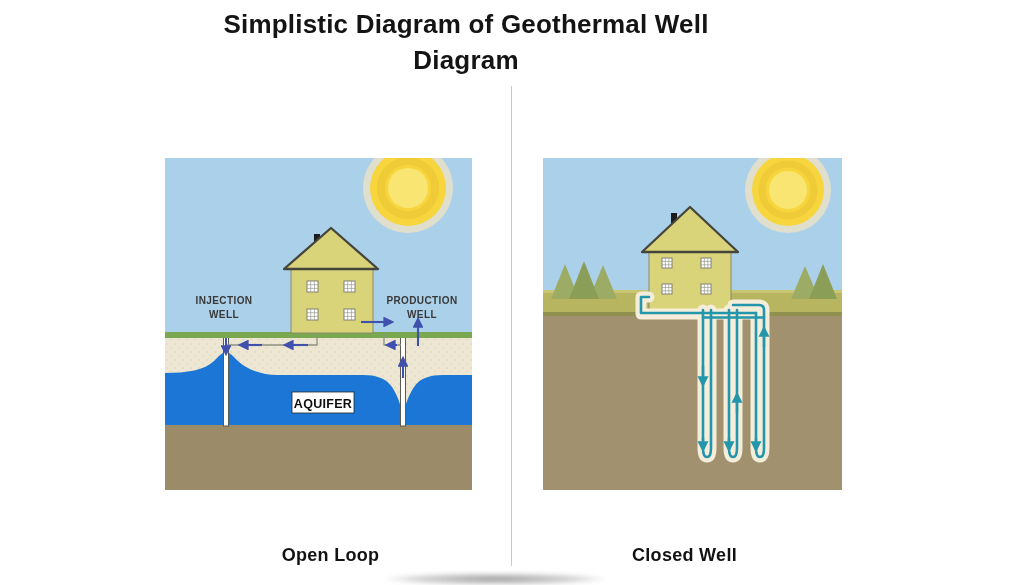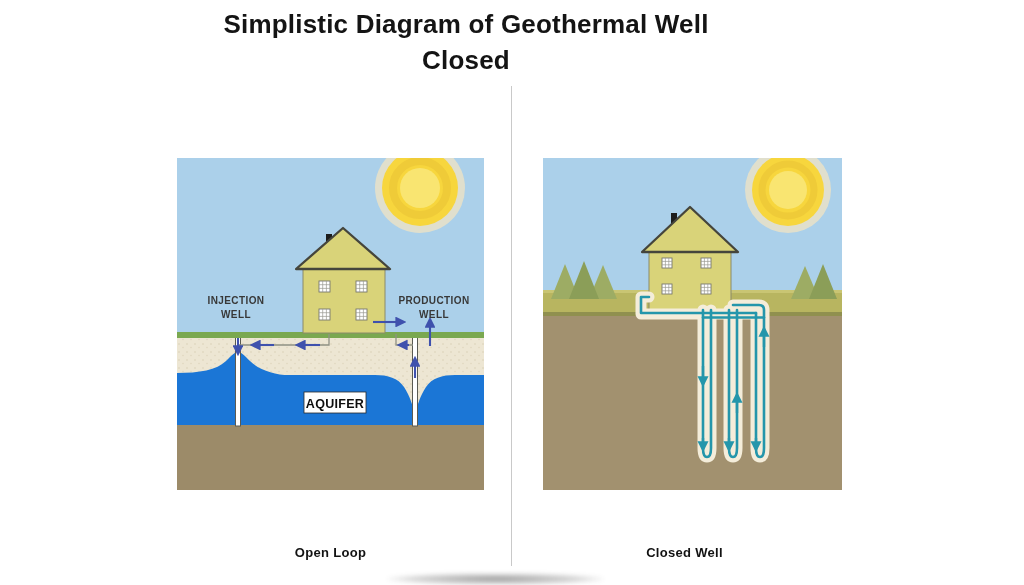--- a/index.html
+++ b/index.html
@@ -11,43 +11,43 @@
     position:absolute;left:0;top:6px;width:932px;text-align:center;
     color:#141414;font-weight:700;font-size:26px;line-height:36px;
     letter-spacing:.2px;
   }
   .divider{
     position:absolute;left:511px;top:86px;width:1px;height:480px;
     background:#c9c9c9;
   }
   .panel{position:absolute;top:158px;}
   .panel svg{display:block;}
-  #panel-open{left:177px;}
+  #panel-open{left:165px;}
   #panel-closed{left:543px;}
   .caption{
     position:absolute;top:545px;text-align:center;color:#121212;
-    font-weight:700;font-size:13px;letter-spacing:.3px;
+    font-weight:700;font-size:18px;letter-spacing:.3px;
   }
   #caption-open{left:177px;width:307px;}
   #caption-closed{left:535px;width:299px;}
   .smudge{
     position:absolute;left:388px;top:573px;width:215px;height:12px;
     background:radial-gradient(ellipse at center, rgba(40,40,40,.45) 0%, rgba(40,40,40,.18) 55%, rgba(40,40,40,0) 75%);
     filter:blur(2px);
   }
   text{font-family:"Liberation Sans", sans-serif;}
   .diagram-label{font-weight:700;fill:#383838;font-size:10px;letter-spacing:.4px;}
   .aquifer-text{font-weight:700;fill:#0d0d0d;font-size:12.5px;letter-spacing:.3px;}
 </style>
 </head>
 <body>
 
 <div class="title">
   <div>Simplistic Diagram of Geothermal Well</div>
-  <div>Closed</div>
+  <div>Diagram</div>
 </div>
 
 <div class="divider"></div>
 
 <div class="panel" id="panel-open">
 <svg width="307" height="332" viewBox="0 0 307 332">
   <defs>
     <pattern id="speckle" width="8" height="8" patternUnits="userSpaceOnUse">
       <rect width="8" height="8" fill="#ede6d3"></rect>
       <circle cx="2" cy="2" r="0.8" fill="#d9d0b5"></circle>

